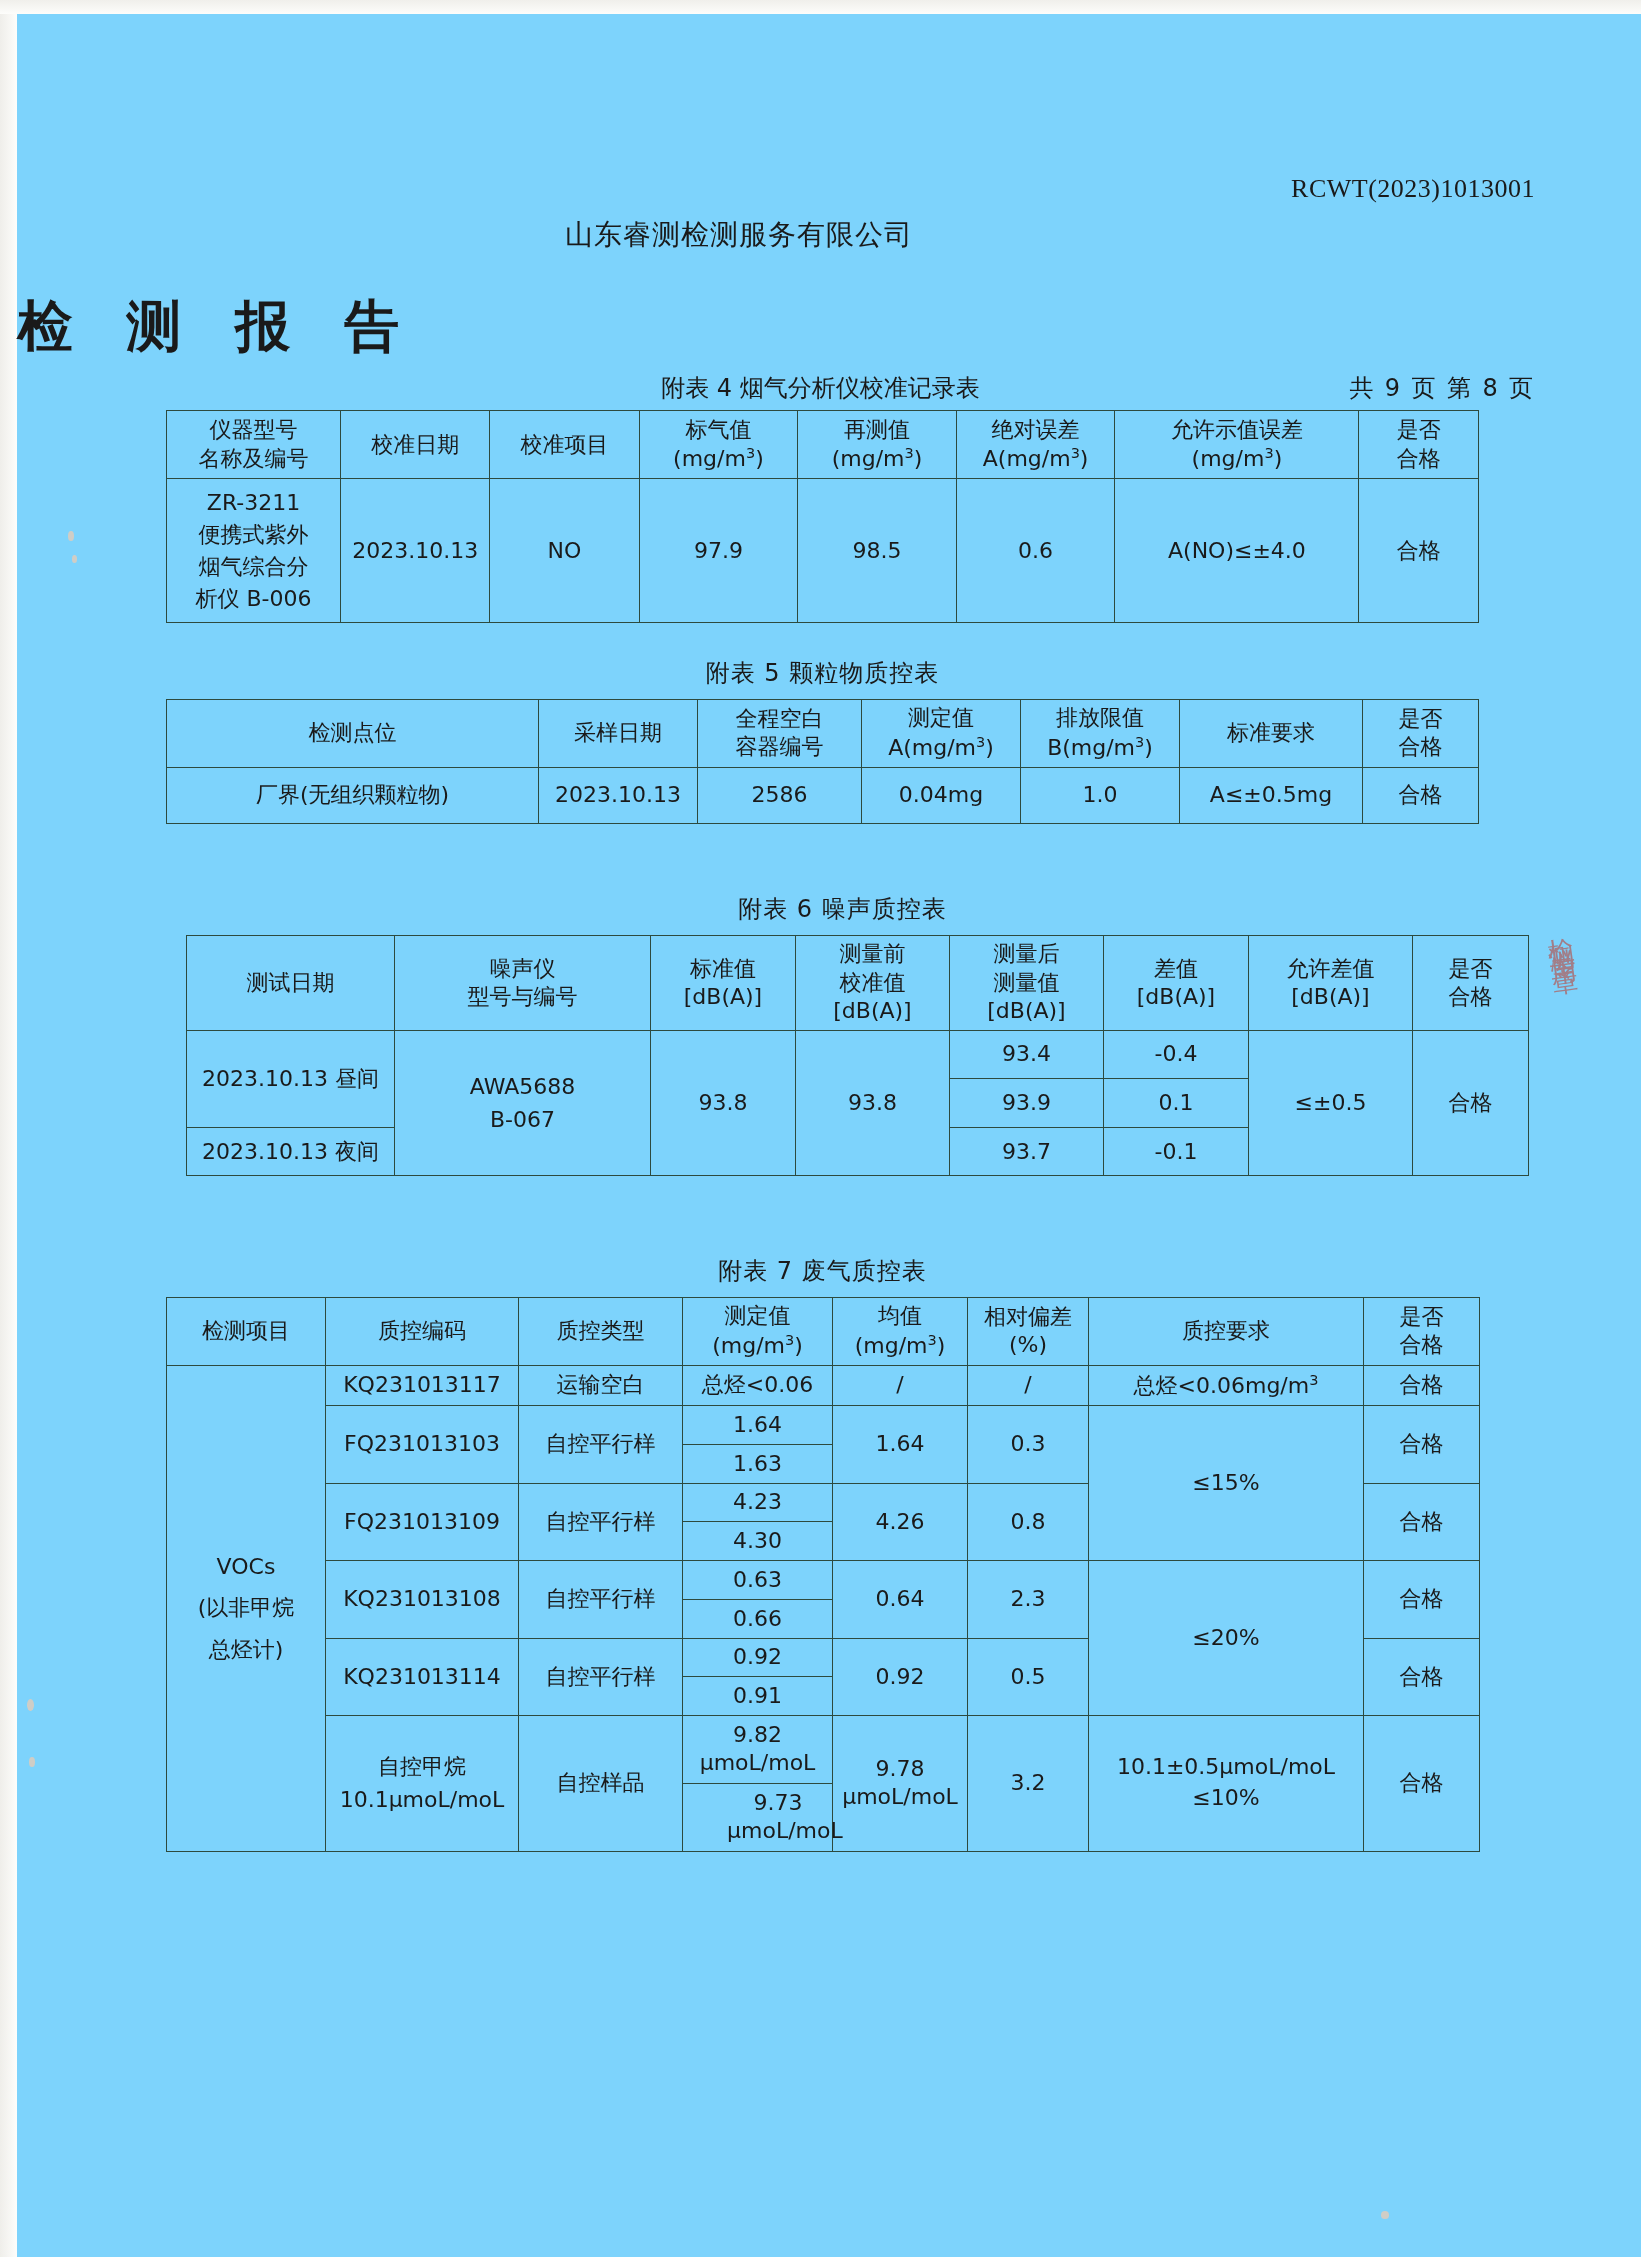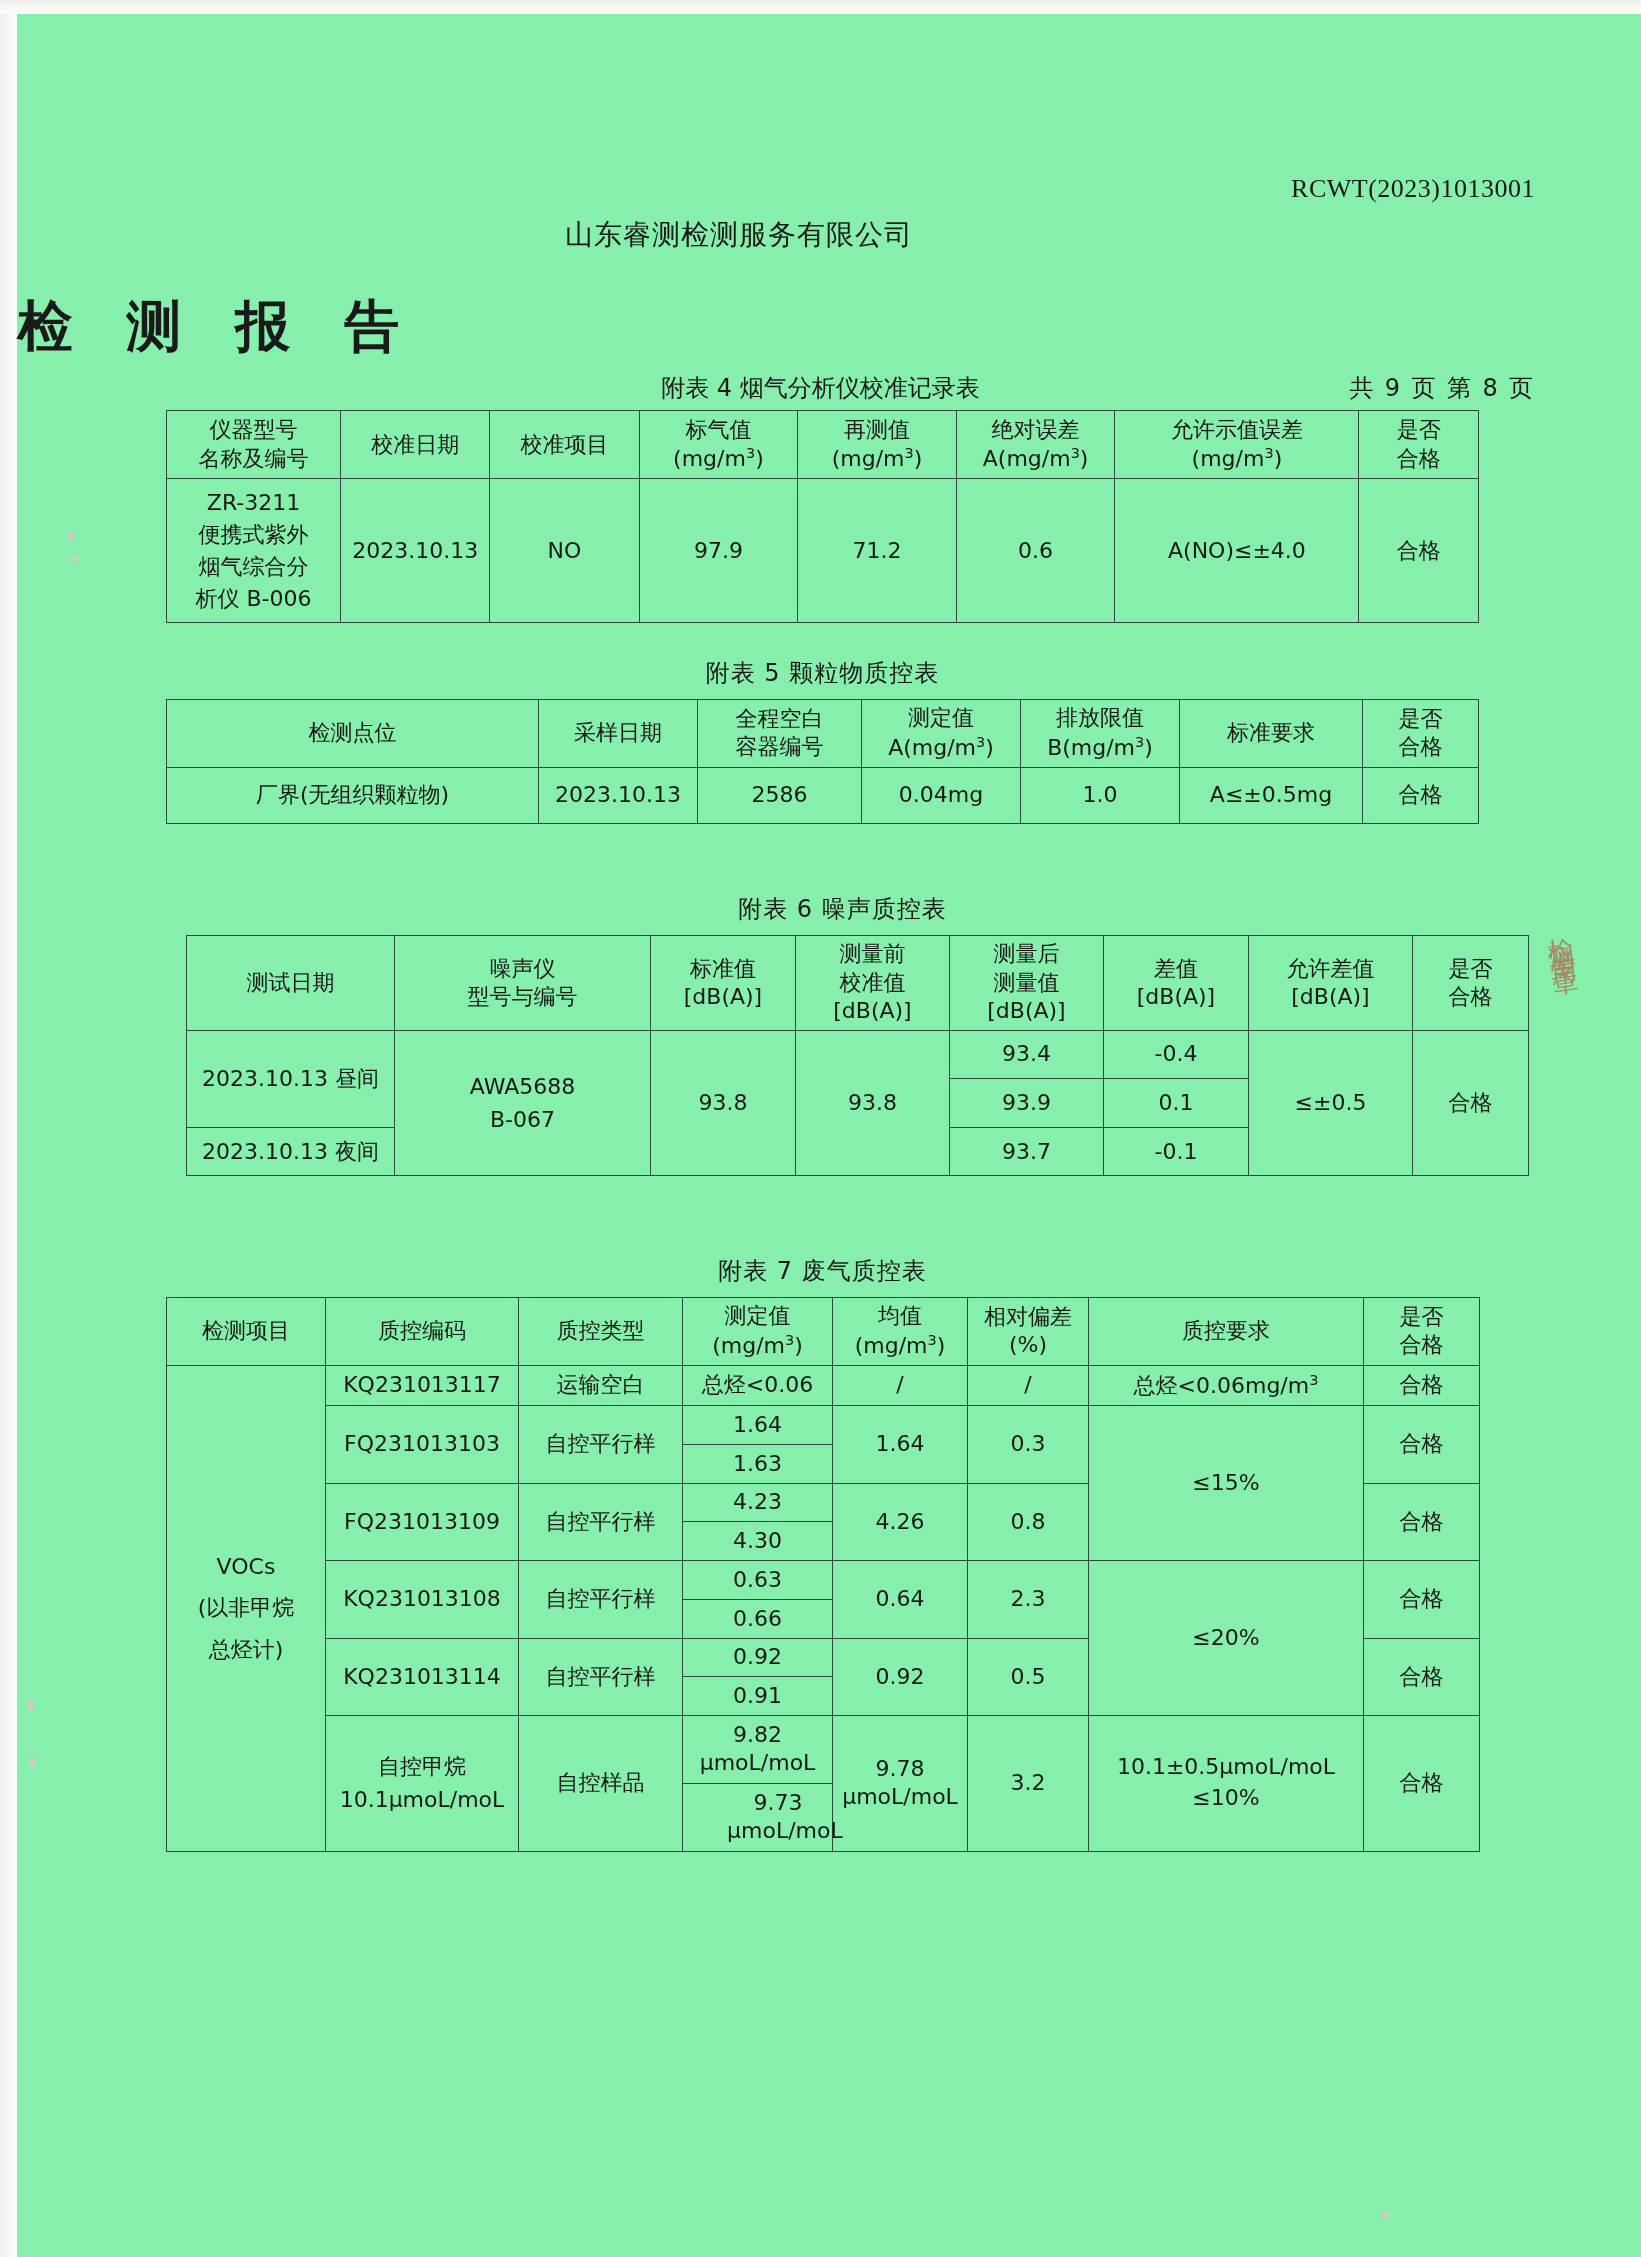--- a/index.html
+++ b/index.html
@@ -13,21 +13,21 @@
     position: relative;
     font-family: "Liberation Serif", "DejaVu Serif", serif;
     color: #1a1a1a;
     overflow: hidden;
   }
   .page {
     position: absolute;
     left: 0; top: 0;
     width: 1641px;
     height: 2257px;
-    background: #86efac;
+    background: #7dd3fc;
   }
   
   .scan-edge-left {
     position: absolute;
     left: 0; top: 0; width: 17.4px; height: 2257px;
     background: linear-gradient(to right, #efeeea, #fdfdfb);
   }
   .scan-edge-top {
     position: absolute;
     left: 0; top: 0; width: 1641px; height: 13.5px;
@@ -167,21 +167,21 @@
         <th>再测值<br>(mg/m<sup>3</sup>)</th>
         <th>绝对误差<br>A(mg/m<sup>3</sup>)</th>
         <th>允许示值误差<br>(mg/m<sup>3</sup>)</th>
         <th>是否<br>合格</th>
       </tr>
       <tr>
         <td style="line-height:1.45;padding:7.7px 3.9px;">ZR-3211<br>便携式紫外<br>烟气综合分<br>析仪 B-006</td>
         <td>2023.10.13</td>
         <td>NO</td>
         <td>97.9</td>
-        <td>71.2</td>
+        <td>98.5</td>
         <td>0.6</td>
         <td>A(NO)≤±4.0</td>
         <td>合格</td>
       </tr>
     </tbody>
       </table>
   </div>
 
   <div class="blk t5">
     <div class="tbl-caption">附表 5  颗粒物质控表</div>

